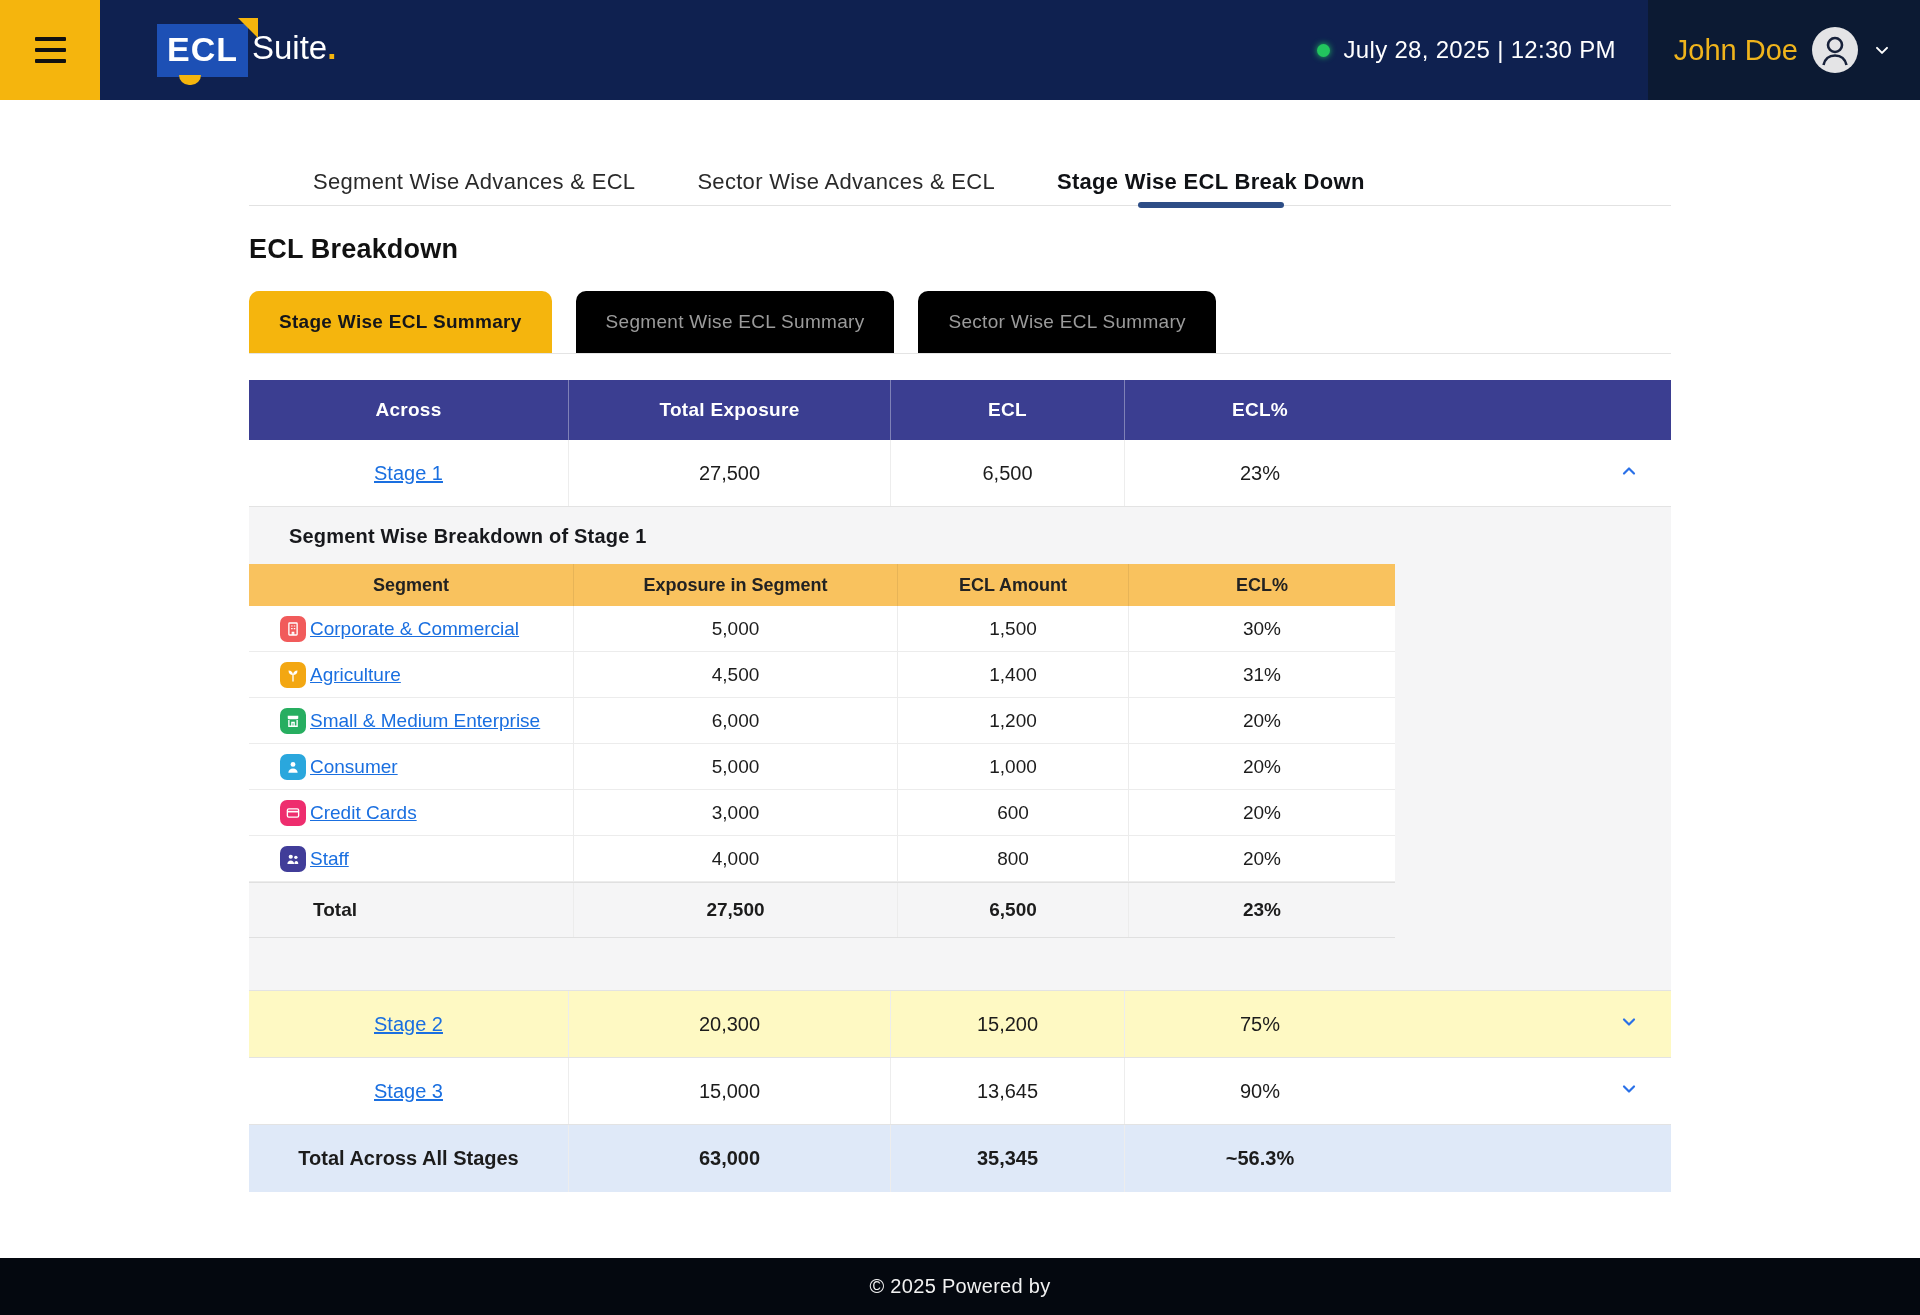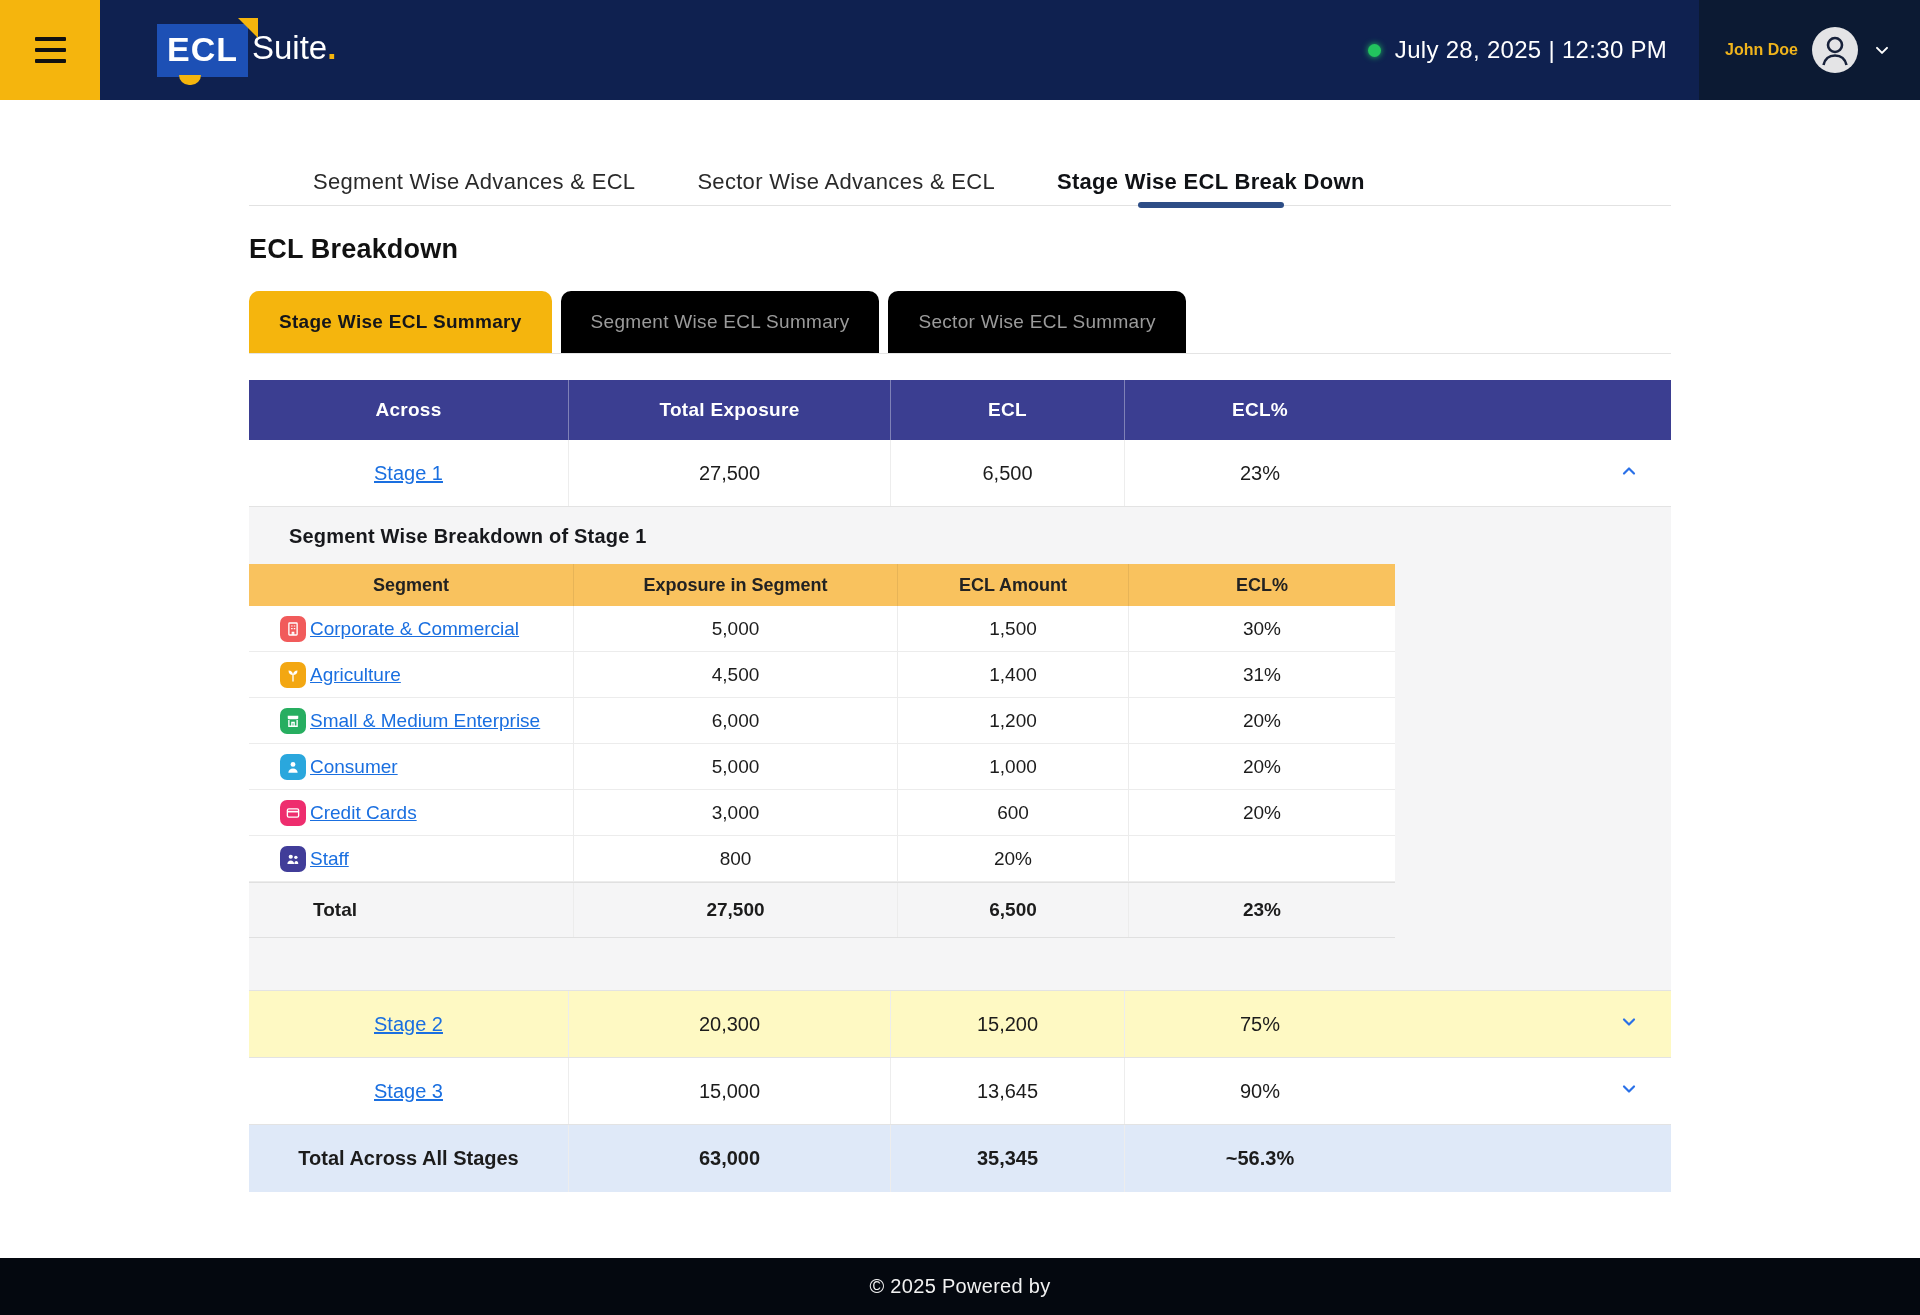--- a/index.html
+++ b/index.html
@@ -18,36 +18,36 @@
   .logo-box::after { content:""; position:absolute; top:-6px; right:-10px; width:0; height:0;
     border-left:20px solid transparent; border-top:20px solid #f5b50d; }
   .logo-box::before { content:""; position:absolute; bottom:-8px; left:22px; width:22px; height:10px;
     background:#f5b50d; border-radius:0 0 12px 12px; }
   .logo-suite { color:#fff; font-weight:300; font-size:33px; margin-top:5px; }
   .logo-suite .dot { color:#f5b50d; font-weight:bold; }
   .nav-right { margin-left:auto; display:flex; align-items:center; gap:14px; padding-right:32px; }
   .status-dot { width:13px; height:13px; border-radius:50%; background:#22c55e; box-shadow:0 0 6px #22c55e; }
   .datetime { color:#fff; font-size:24px; letter-spacing:.3px; }
   .user-area { height:100px; background:#0c1a33; display:flex; align-items:center; gap:14px; padding:0 28px 0 26px; cursor:pointer; flex-shrink:0; }
-  .user-name { color:#f0b41c; font-weight:bold; font-size:16px; }
+  .user-name { color:#f0b41c; font-weight:normal; font-size:29px; }
   .user-chevron { display:flex; }
 
   
   main { flex:1; width:1422px; margin:0 auto; }
   .tabs { display:flex; align-items:center; gap:62px; padding-left:64px; height:48px; margin-top:58px;
     border-bottom:1px solid #e2e2e2; position:relative; }
   .tab { font-size:22px; color:#2a2a2a; letter-spacing:.3px; cursor:pointer; position:relative;
     height:100%; display:flex; align-items:center;text-align:right; }
   .tab.active { font-weight:bold; color:#101216; }
   .tab-underline { position:absolute; left:50%; transform:translateX(-50%); bottom:-3px; width:146px; height:6px;
     border-radius:4px; background:#2d4d86; }
 
   .page-title { font-size:27px; font-weight:bold; color:#111; margin-top:28px; letter-spacing:.2px; }
 
-  .sub-tabs { display:flex; gap:9px; margin-top:26px; border-bottom:1px solid #e4e4e4; }
+  .sub-tabs { display:flex; gap:24px; margin-top:26px; border-bottom:1px solid #e4e4e4; }
   .sub-tab { height:62px; display:flex; align-items:center; padding:0 30px; font-size:19px;
     border-radius:10px 10px 0 0; cursor:pointer; letter-spacing:.3px; }
   .sub-tab.active { background:#f5b50d; color:#15161a; font-weight:bold; }
   .sub-tab.inactive { background:#000000; color:#9b9b9b; }
 
   
   .table-card { margin-top:26px; }
   .row { display:grid; grid-template-columns:320px 322px 234px 270px 1fr; }
   .cell { display:flex; align-items:center; justify-content:center; font-size:20px; }
   .thead { background:#3b3e91; height:60px; }
@@ -258,20 +258,21 @@
             <span class="seg-icon ic-c6">
               <svg width="18" height="18" viewBox="0 0 24 24">
                   <circle cx="9" cy="9" r="2.8" fill="#fff"></circle>
                   <circle cx="15.8" cy="9.8" r="2.3" fill="#fff"></circle>
                   <path fill="#fff" d="M4.5 18.5c0-2.8 2-4.5 4.5-4.5s4.5 1.7 4.5 4.5z"></path>
                   <path fill="#fff" d="M13.8 18.5c0-2.3 1-3.7 2.5-3.7 1.6 0 2.7 1.4 2.7 3.7z"></path>
                 </svg>
             </span>
             <span class="link">Staff</span>
           </div>
+          <div class="cell">4,000</div>
           <div class="cell">800</div>
           <div class="cell">20%</div>
         </div>
 
         <div class="srow sub-total">
           <div class="cell">Total</div>
           <div class="cell">27,500</div>
           <div class="cell">6,500</div>
           <div class="cell">23%</div>
         </div>

